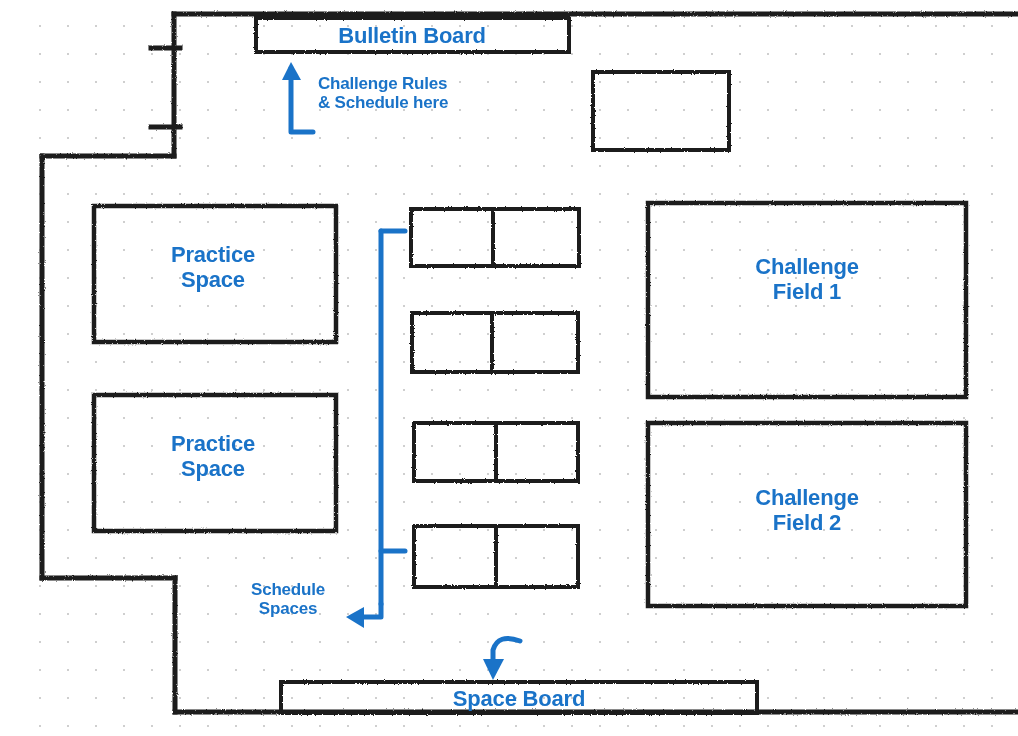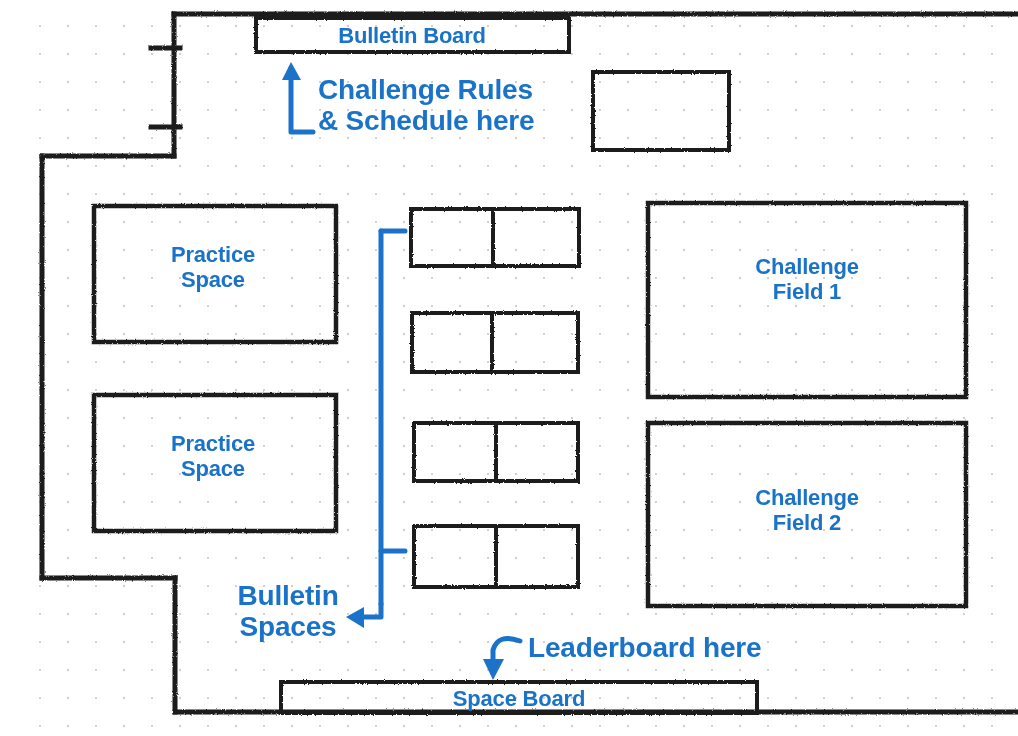--- a/index.html
+++ b/index.html
@@ -33,21 +33,21 @@
     position: absolute;
     color: #1a73c8;
     font-weight: bold;
     text-align: center;
     line-height: 1.12;
     white-space: pre-line;
     pointer-events: none;
     letter-spacing: -0.2px;
   }
   .label.sz-lg   { font-size: 22px; }
-  .label.sz-note { font-size: 28px; }
+  .label.sz-note { font-size: 17px; }
 
   
   #lbl-bulletin  { left: 234px; top: 24px;  width: 316px; }
   #lbl-teacher   { left: 572px; top: 84px;  width: 136px; }
   #lbl-practice1 { left: 75px;  top: 243px; width: 236px; }
   #lbl-practice2 { left: 75px;  top: 432px; width: 236px; }
   #lbl-field1    { left: 628px; top: 255px; width: 318px; }
   #lbl-field2    { left: 628px; top: 486px; width: 318px; }
   #lbl-white     { left: 262px; top: 687px; width: 474px; }
 
@@ -143,18 +143,17 @@
 Field 1</div>
 
   <div class="label sz-lg" id="lbl-field2">Challenge
 Field 2</div>
 
   <div class="label sz-lg" id="lbl-white">Space Board</div>
 
   <div class="label sz-note" id="note-rules">Challenge Rules
 &amp; Schedule here</div>
 
-  <div class="label sz-note" id="note-meeting">Bulletin
+  <div class="label sz-note" id="note-meeting">Schedule
 Spaces</div>
 
-  <div class="label sz-note" id="note-leader">Leaderboard here</div>
 
 </div>
 
 </body></html>

